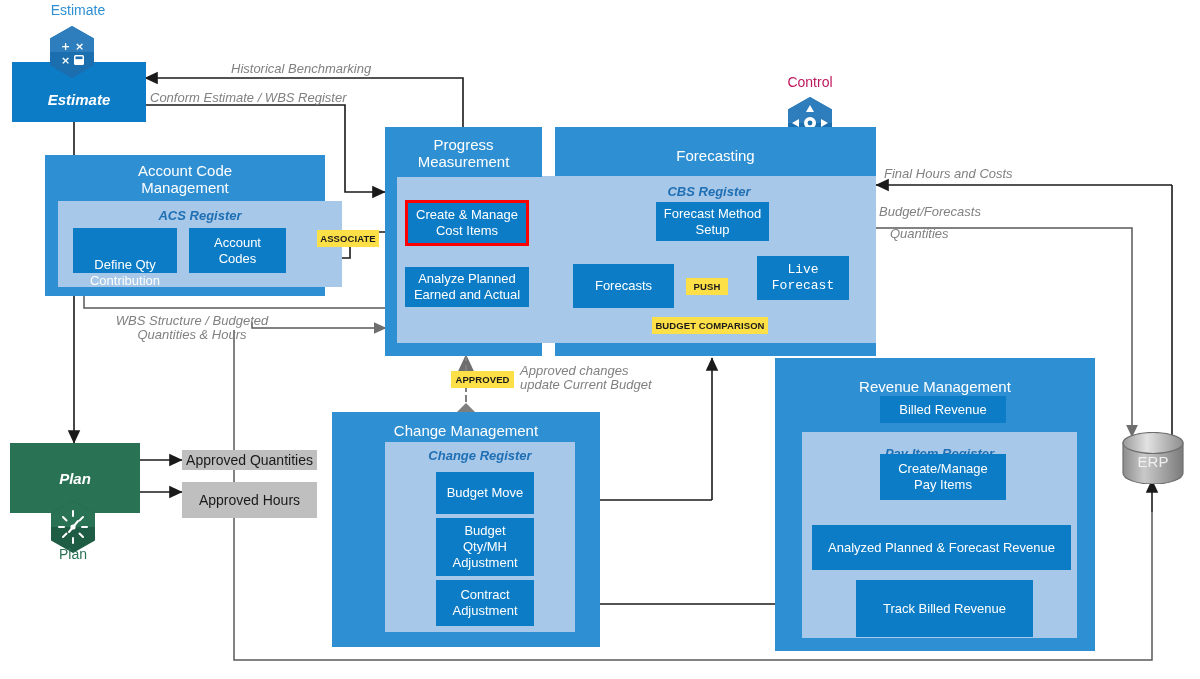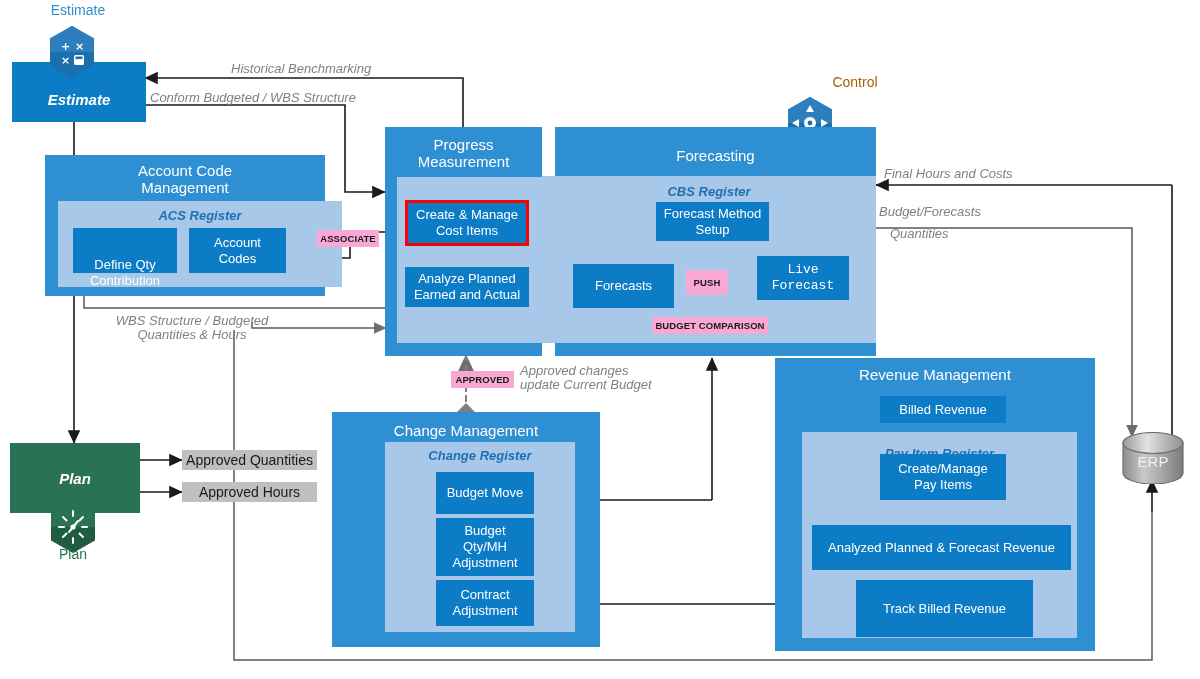--- a/index.html
+++ b/index.html
@@ -11,21 +11,21 @@
   .grp{position:absolute;background:#2E8FD2;box-sizing:border-box;}
   .grp-title{position:absolute;left:0;right:0;text-align:center;color:#ffffff;
              font-size:15px;line-height:17px;font-weight:400;}
   .reg{position:absolute;background:#A7C8E8;box-sizing:border-box;}
   .reg-title{position:absolute;left:0;right:0;text-align:center;color:#1F6FB4;
              font-size:13px;font-style:italic;font-weight:700;}
   .node{position:absolute;background:#0C7CC6;color:#fff;display:flex;align-items:center;
         justify-content:center;text-align:center;font-size:13px;line-height:16px;
         box-sizing:border-box;padding:4px 4px;}
   .node.hl{border:3px solid #FF0000;}
-  .badge{position:absolute;background:#f9a8d4;color:#1a1a1a;font-size:9.5px;font-weight:700;
+  .badge{position:absolute;background:#fde047;color:#1a1a1a;font-size:9.5px;font-weight:700;
          letter-spacing:.1px;display:flex;align-items:center;justify-content:center;
          box-sizing:border-box;}
   .gbox{position:absolute;background:#BFBFBF;color:#1a1a1a;font-size:14px;
         display:flex;align-items:center;justify-content:center;box-sizing:border-box;}
   .lbl{position:absolute;color:#808080;font-size:13px;font-style:italic;line-height:14px;
        white-space:pre-line;}
   .lbl.c{text-align:center;}
 
   
   .estbox{position:absolute;background:#0C7CC6;color:#fff;font-style:italic;font-weight:700;
@@ -132,21 +132,21 @@
     <polygon points="24,1 46,13.5 46,27 24,27 2,27 2,13.5" fill="#2E7EBD"></polygon>
     <g fill="#ffffff" font-family="DejaVu Sans" font-size="11" font-weight="bold">
       <text x="13" y="25">+</text>
         <text x="27" y="25">×</text>
       <text x="13" y="39">×</text>
     </g>
     <rect x="26" y="30" width="10" height="10" rx="1.5" fill="#fff"></rect>
     <rect x="27.5" y="31.5" width="7" height="2.6" fill="#1B6FAF"></rect>
   </svg>
 
-  <div class="hexlabel" style="left:795px;top:74px;color:#a16207;">Control</div>
+  <div class="hexlabel" style="left:750px;top:74px;color:#be185d;">Control</div>
   <svg class="hex" style="left:786px;top:96px;" viewBox="0 0 48 54">
     <polygon points="24,1 46,13.5 46,40.5 24,53 2,40.5 2,13.5" fill="#1B6FAF"></polygon>
     <polygon points="24,1 46,13.5 46,27 2,27 2,13.5" fill="#2E7EBD"></polygon>
     <circle cx="24" cy="27" r="6" fill="#fff"></circle>
       <circle cx="24" cy="27" r="2.4" fill="#1B6FAF"></circle>
     <polygon points="24,9 28,16 20,16" fill="#fff"></polygon>
     <polygon points="24,45 28,38 20,38" fill="#fff"></polygon>
     <polygon points="6,27 13,23 13,31" fill="#fff"></polygon>
     <polygon points="42,27 35,23 35,31" fill="#fff"></polygon>
   </svg>
@@ -191,21 +191,21 @@
     <span style="white-space: pre-line;">Forecast Method
 Setup</span>
   </div>
   <div class="node" style="left:573px;top:264px;width:101px;height:44px;">
     <span style="white-space: pre-line;">Forecasts</span>
   </div>
   <div class="node" style="left:757px;top:256px;width:92px;height:44px;font-family:Liberation Mono, monospace;">
     <span style="white-space: pre-line;">Live
 Forecast</span>
   </div>
-  <div class="badge" style="left:686px;top:270px;width:42px;height:25px;">
+  <div class="badge" style="left:686px;top:278px;width:42px;height:17px;">
     <span>PUSH</span>
   </div>
   <div class="badge" style="left:652px;top:317px;width:116px;height:17px;">
     <span>BUDGET COMPARISON</span>
   </div>
 
   <div class="grp" style="left:332px;top:412px;width:268px;height:235px;">
     <div class="grp-title" style="top: 10px; white-space: pre-line;">Change Management</div>
   </div>
   <div class="reg" style="left:385px;top:442px;width:190px;height:190px;">
@@ -218,21 +218,21 @@
     <span style="white-space: pre-line;">Budget
 Qty/MH
 Adjustment</span>
   </div>
   <div class="node" style="left:436px;top:580px;width:98px;height:46px;">
     <span style="white-space: pre-line;">Contract
 Adjustment</span>
   </div>
 
   <div class="grp" style="left:775px;top:358px;width:320px;height:293px;">
-    <div class="grp-title" style="top: 8px; white-space: pre-line;">Revenue Management</div>
+    <div class="grp-title" style="top: 20px; white-space: pre-line;">Revenue Management</div>
   </div>
   <div class="node" style="left:880px;top:396px;width:126px;height:27px;">
     <span style="white-space: pre-line;">Billed Revenue</span>
   </div>
   <div class="reg" style="left:802px;top:432px;width:275px;height:206px;">
     <div class="reg-title" style="top:14px;">Pay Item Register</div>
   </div>
   <div class="node" style="left:880px;top:454px;width:126px;height:46px;">
     <span style="white-space: pre-line;">Create/Manage
 Pay Items</span>
@@ -261,33 +261,33 @@
         <line x1="17.5" y1="33.5" x2="14" y2="37"></line>
       <line x1="20" y1="32" x2="29" y2="21"></line>
     </g>
     <circle cx="24" cy="27" r="2.6" fill="#fff"></circle>
   </svg>
   <div class="hexlabel" style="left:13px;top:546px;color:#2A7254;">Plan</div>
 
   <div class="gbox" style="left:182px;top:450px;width:135px;height:20px;">
     <span>Approved Quantities</span>
   </div>
-  <div class="gbox" style="left:182px;top:482px;width:135px;height:20px;">
+  <div class="gbox" style="left:182px;top:482px;width:135px;height:36px;">
     <span>Approved Hours</span>
   </div>
 
   <div class="badge" style="left:317px;top:230px;width:62px;height:17px;">
     <span>ASSOCIATE</span>
   </div>
   <div class="badge" style="left:451px;top:371px;width:63px;height:17px;">
     <span>APPROVED</span>
   </div>
 
   <div class="lbl" style="left: 231px; top: 62px; white-space: pre-line;">Historical Benchmarking</div>
-  <div class="lbl" style="left: 150px; top: 91px; white-space: pre-line;">Conform Budgeted / WBS Structure</div>
+  <div class="lbl" style="left: 150px; top: 91px; white-space: pre-line;">Conform Estimate / WBS Register</div>
   <div class="lbl c" style="left: 92px; top: 314px; width: 200px; white-space: pre-line;">WBS Structure / Budgeted
 Quantities &amp; Hours</div>
   <div class="lbl" style="left: 520px; top: 364px; white-space: pre-line;">Approved changes
 update Current Budget</div>
   <div class="lbl" style="left: 884px; top: 167px; white-space: pre-line;">Final Hours and Costs</div>
   <div class="lbl" style="left: 879px; top: 205px; white-space: pre-line;">Budget/Forecasts</div>
   <div class="lbl" style="left: 890px; top: 227px; white-space: pre-line;">Quantities</div>
 
   <svg style="position:absolute;left:1120px;top:432px;width:66px;height:52px;" viewBox="0 0 66 52">
     <defs>

